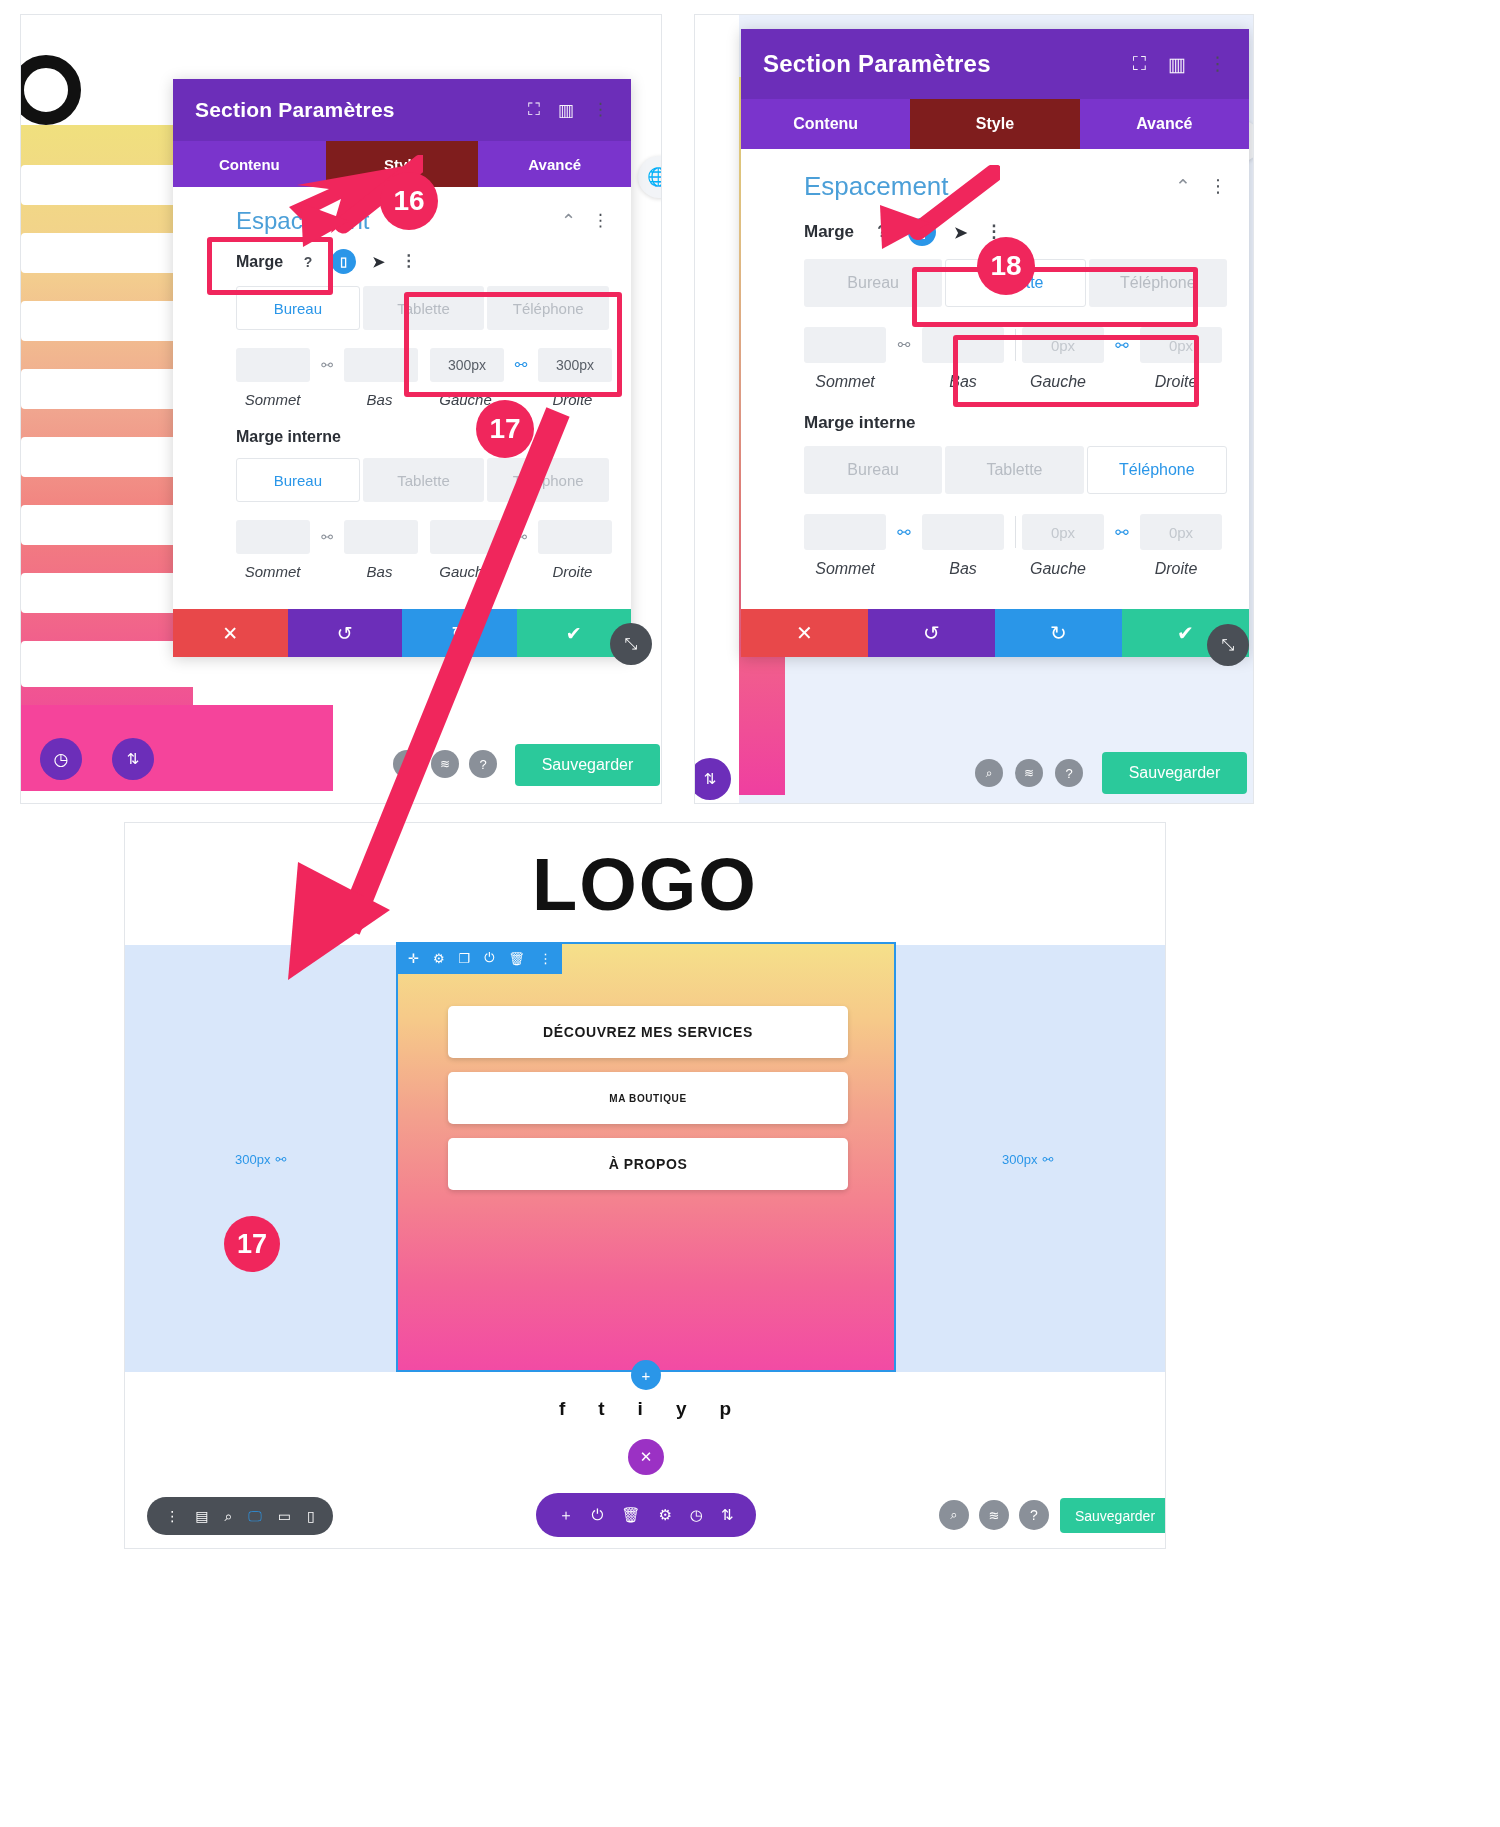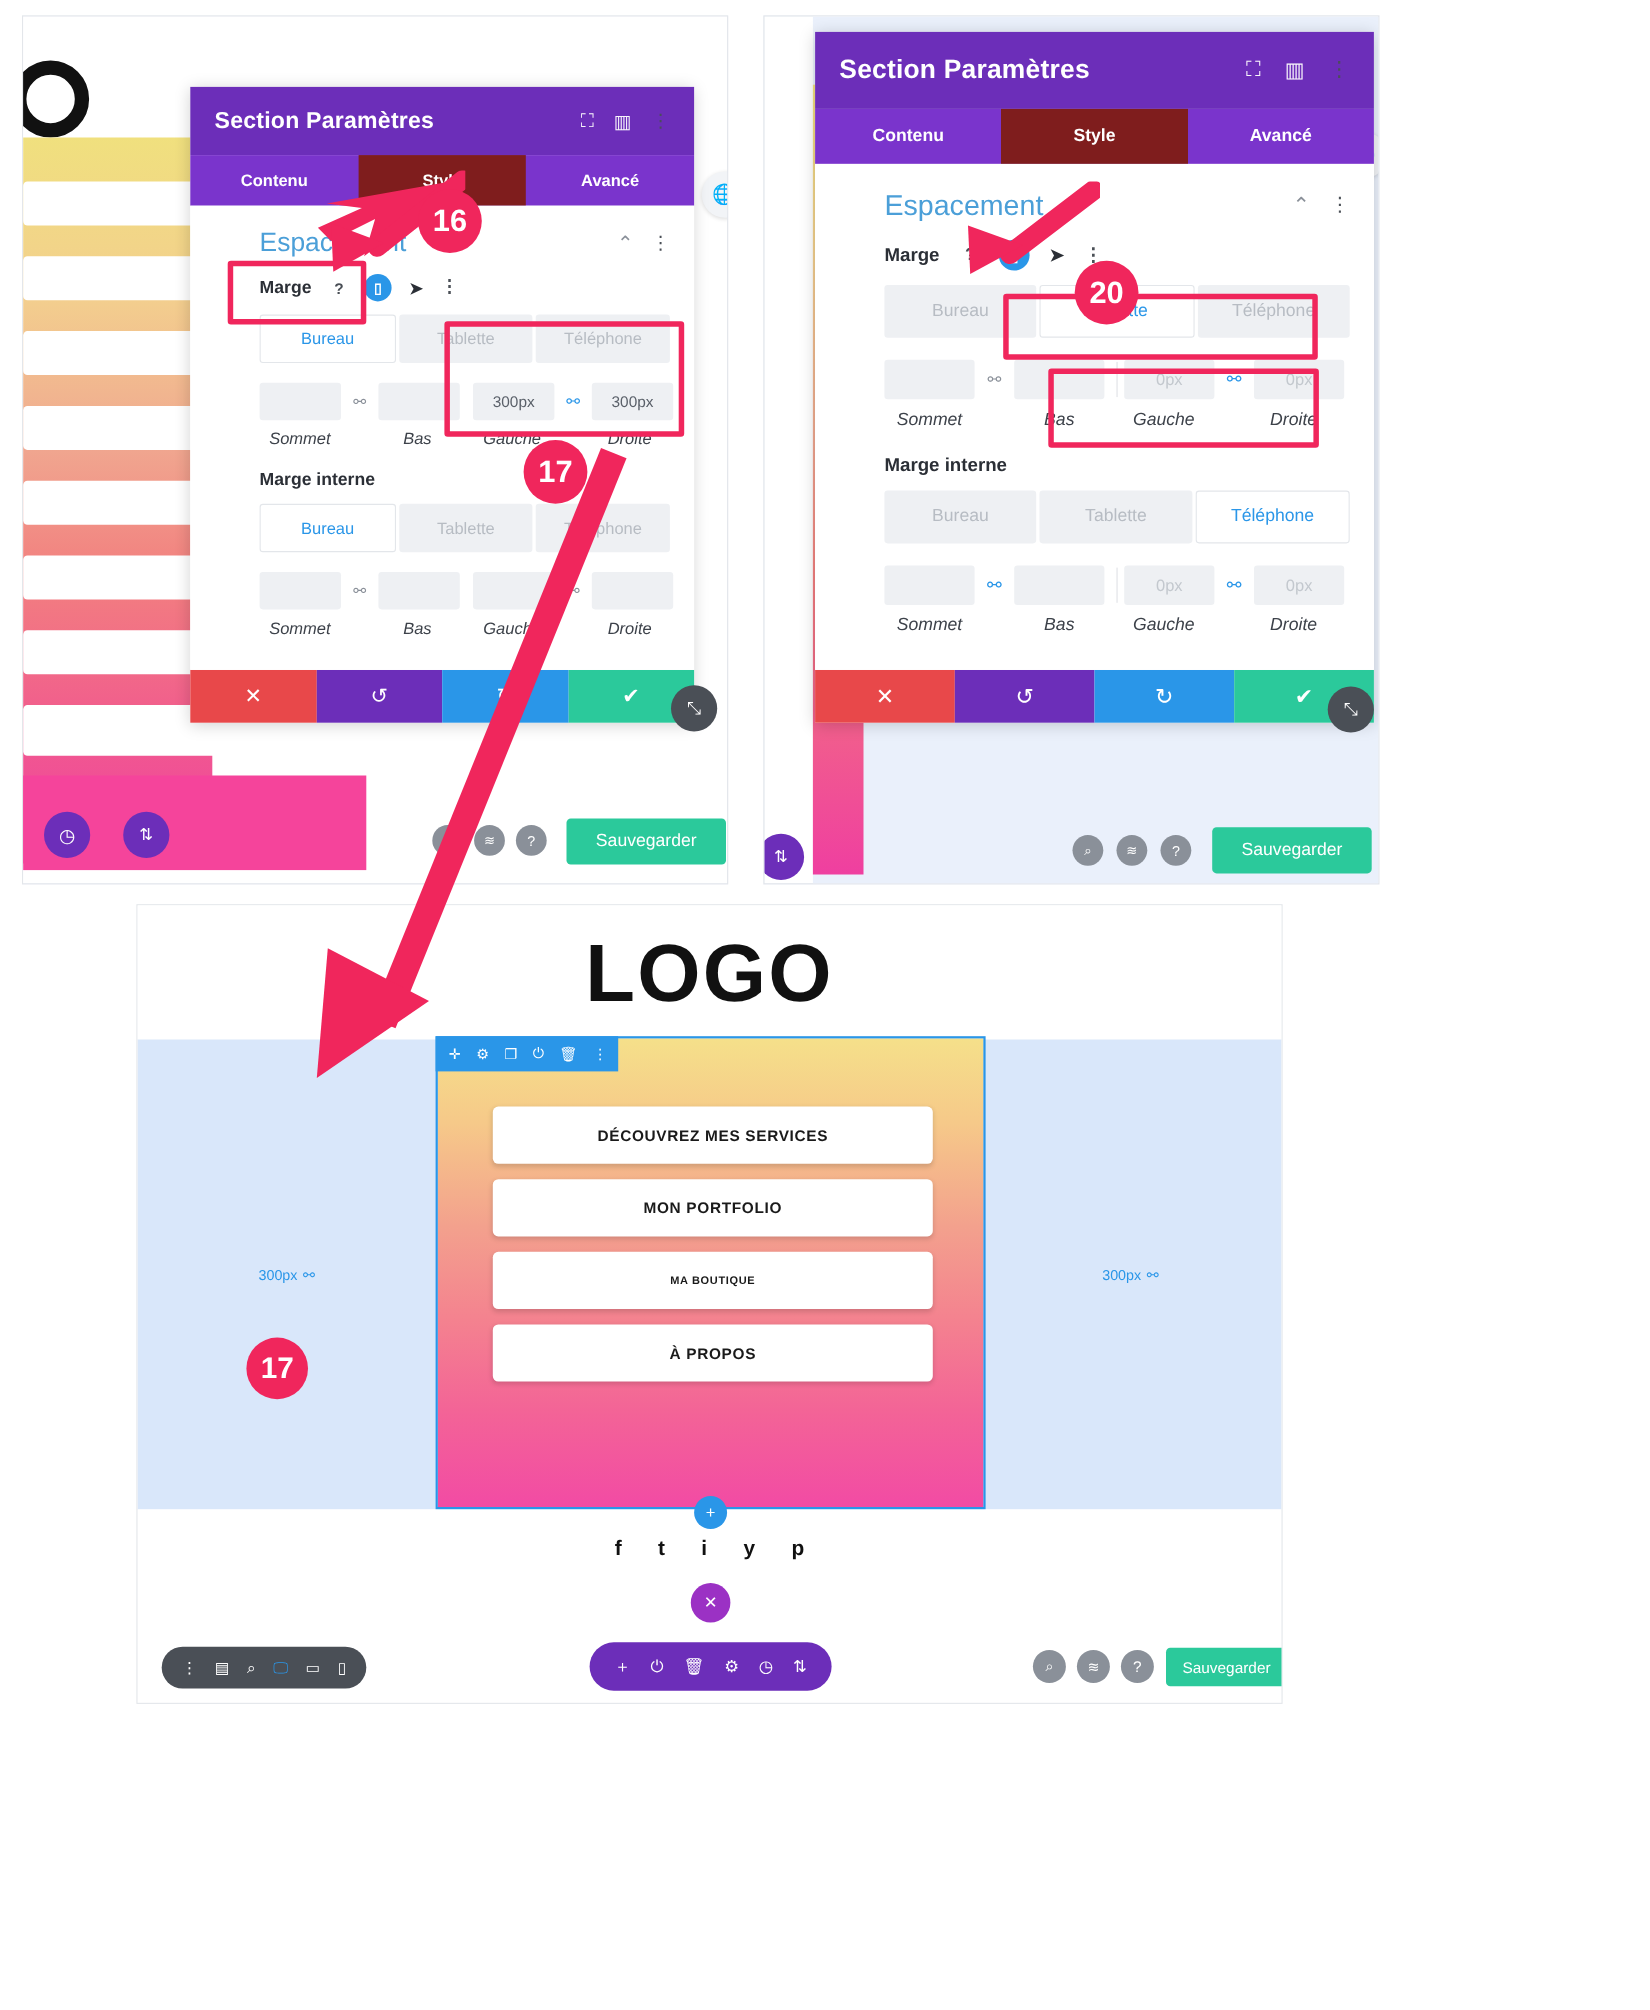--- a/index.html
+++ b/index.html
@@ -336,21 +336,21 @@
   <div class="resize-handle" style="left:512px;top:609px;width:42px;height:42px;font-size:16px;">⤡</div>
 
   <div class="hl-box" style="left:217px;top:252px;width:286px;height:60px;"></div>
   <div class="hl-box" style="left:258px;top:320px;width:246px;height:72px;"></div>
 
   <svg style="position:absolute;left:175px;top:150px;width:130px;height:95px;" viewBox="0 0 130 95">
     <path d="M124 8 L48 66" stroke="#f0265c" stroke-width="18" stroke-linecap="round"></path>
     <polygon points="12,84 10,40 60,58" fill="#f0265c"></polygon>
   </svg>
 
-  <div class="badge" style="left:282px;top:222px;width:58px;height:58px;font-size:28px;">20</div>
+  <div class="badge" style="left:282px;top:222px;width:58px;height:58px;font-size:28px;">18</div>
 </div>
 
 <div class="panel" style="left:124px; top:822px; width:1042px; height:727px; background:#fff;">
 
   <div style="position:absolute;left:0;top:0;width:100%;height:122px;background:#fff;display:flex;align-items:center;justify-content:center;">
     <div class="site-logo" style="font-size:74px;">LOGO</div>
   </div>
 
   <div style="position:absolute;left:0;top:122px;width:100%;height:427px;background:#d9e7fa;"></div>
 
@@ -370,21 +370,20 @@
       <span style="font-size:13px;">✛</span>
       <span style="font-size:13px;">⚙</span>
       <span style="font-size:13px;">❐</span>
       <span style="font-size:13px;">⏻</span>
       <span style="font-size:13px;">🗑</span>
       <span style="font-size:13px;">⋮</span>
     </div>
 
     <div style="position:absolute;left:50px;top:62px;width:400px;display:flex;flex-direction:column;gap:14px;">
       <div class="menu-btn" style="height:52px;font-size:14px;">DÉCOUVREZ MES SERVICES</div>
-      <div class="menu-btn" style="height:52px;font-size:14px;">MON PORTFOLIO</div>
       <div class="menu-btn" style="height:52px;font-size:10px;">MA BOUTIQUE</div>
       <div class="menu-btn" style="height:52px;font-size:14px;">À PROPOS</div>
     </div>
   </div>
 
   <div class="circ-btn" style="position:absolute;left:506px;top:537px;width:30px;height:30px;background:#2a96e8;font-size:15px;">+</div>
 
   <div style="position:absolute;left:0;top:575px;width:100%;display:flex;align-items:center;justify-content:center;gap:33px;">
     <span class="soc" style="font-size:19px;font-weight:bold;">f</span>
     <span class="soc" style="font-size:19px;font-weight:bold;">t</span>

